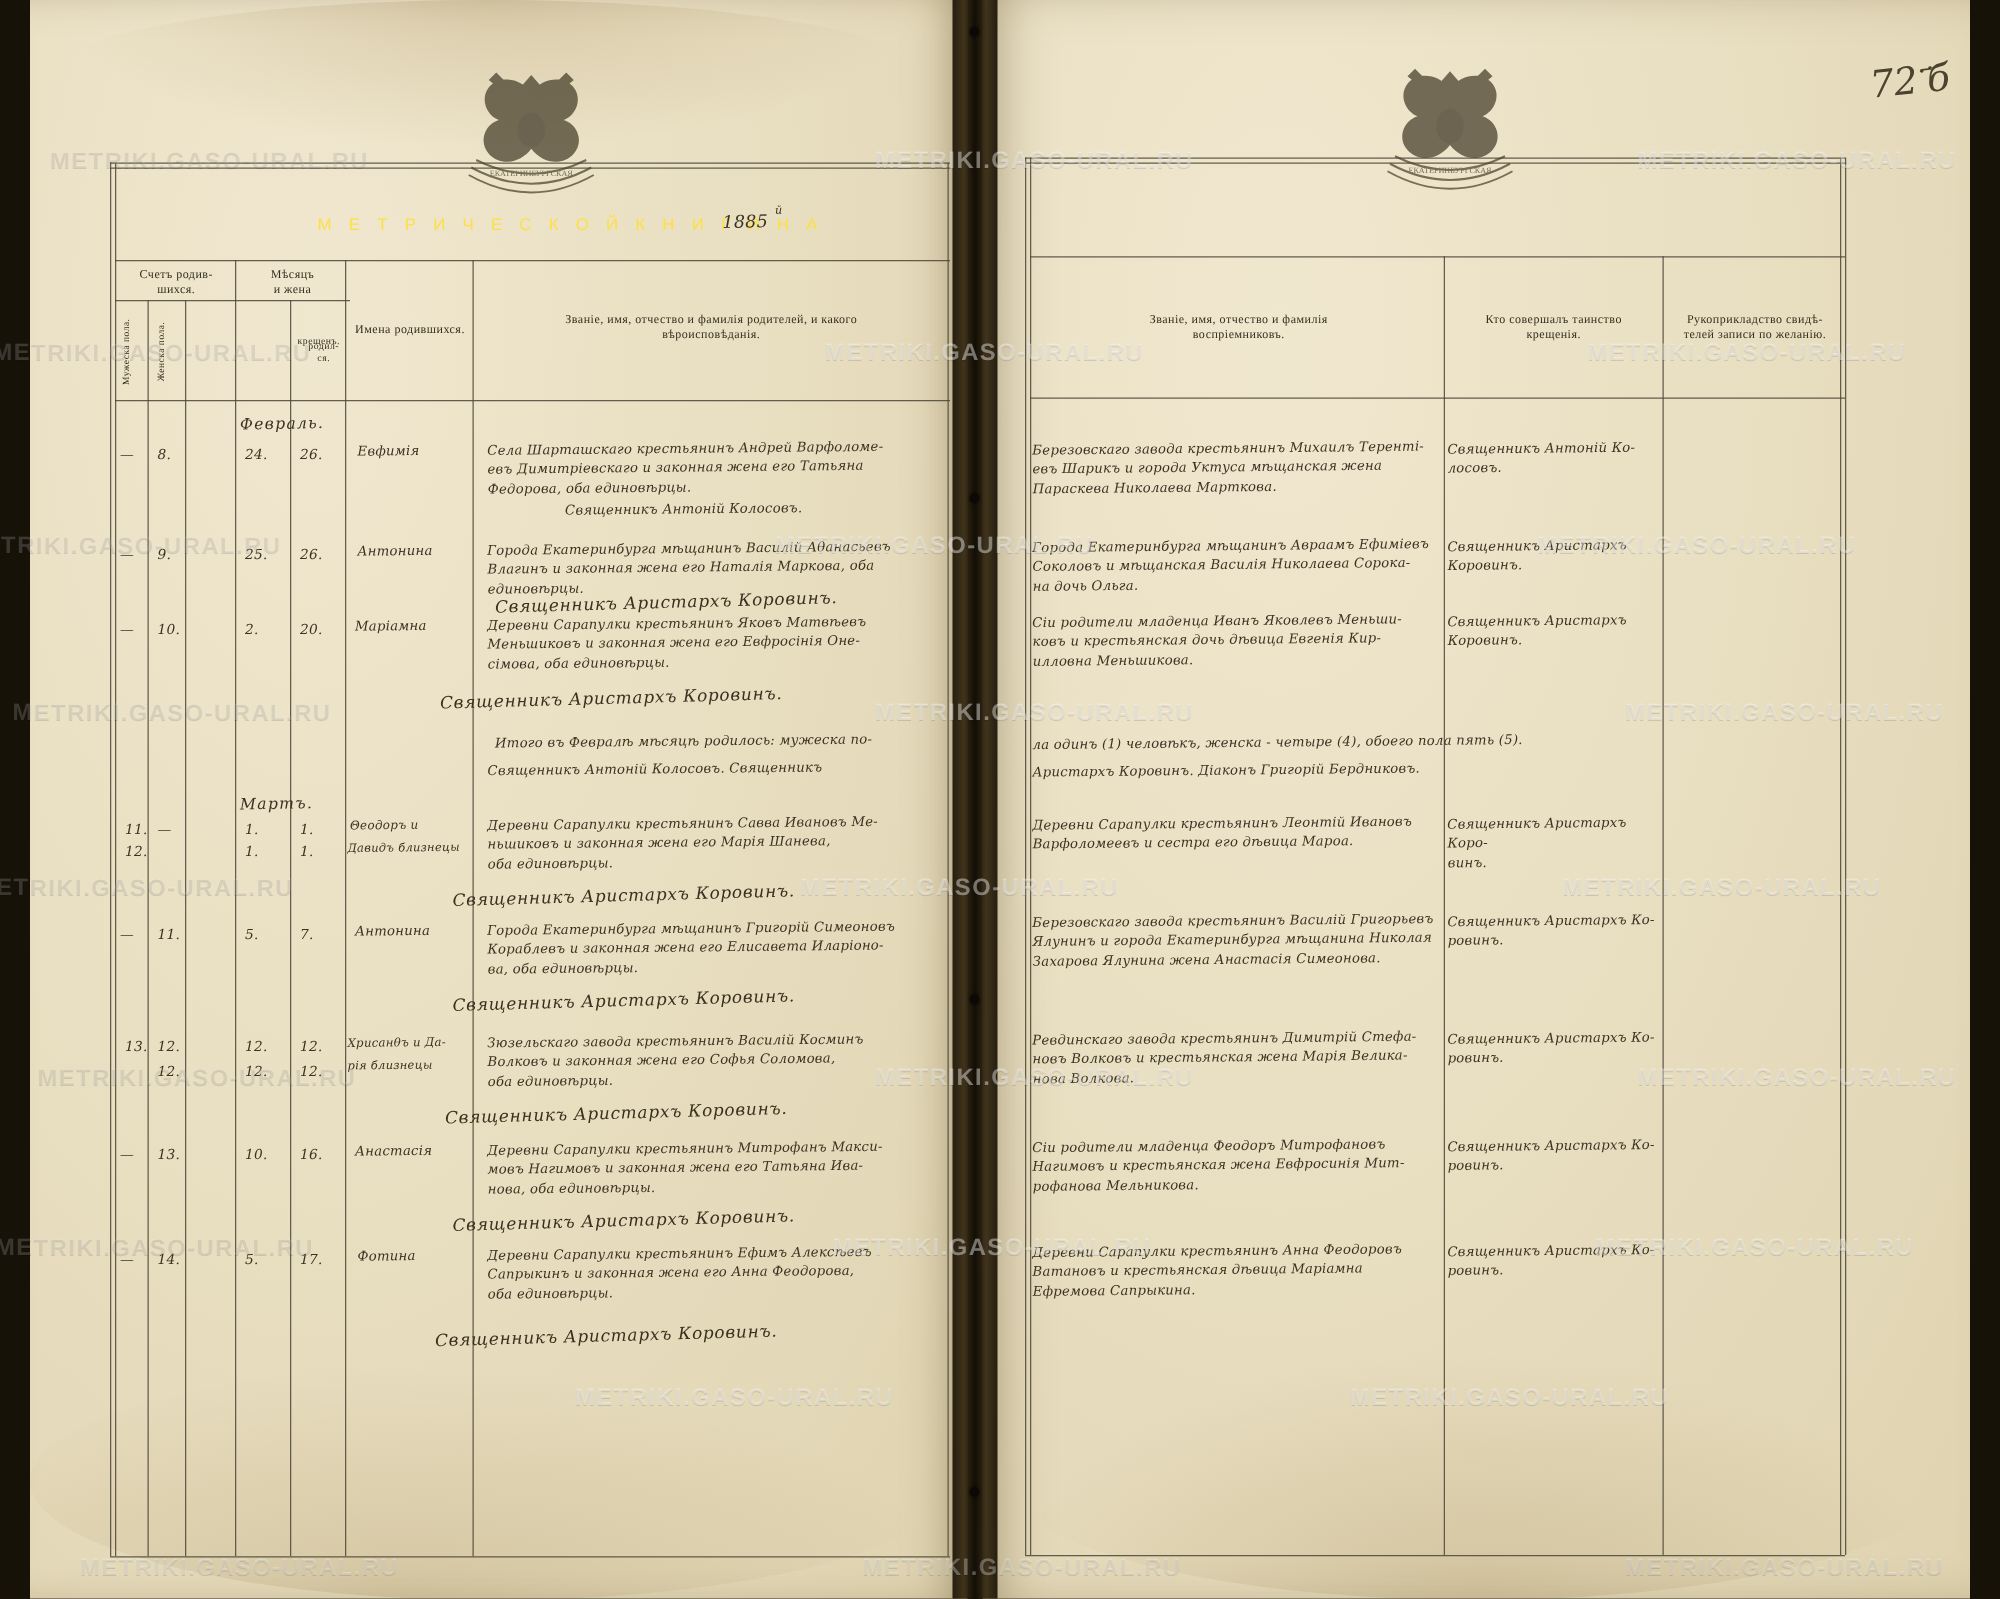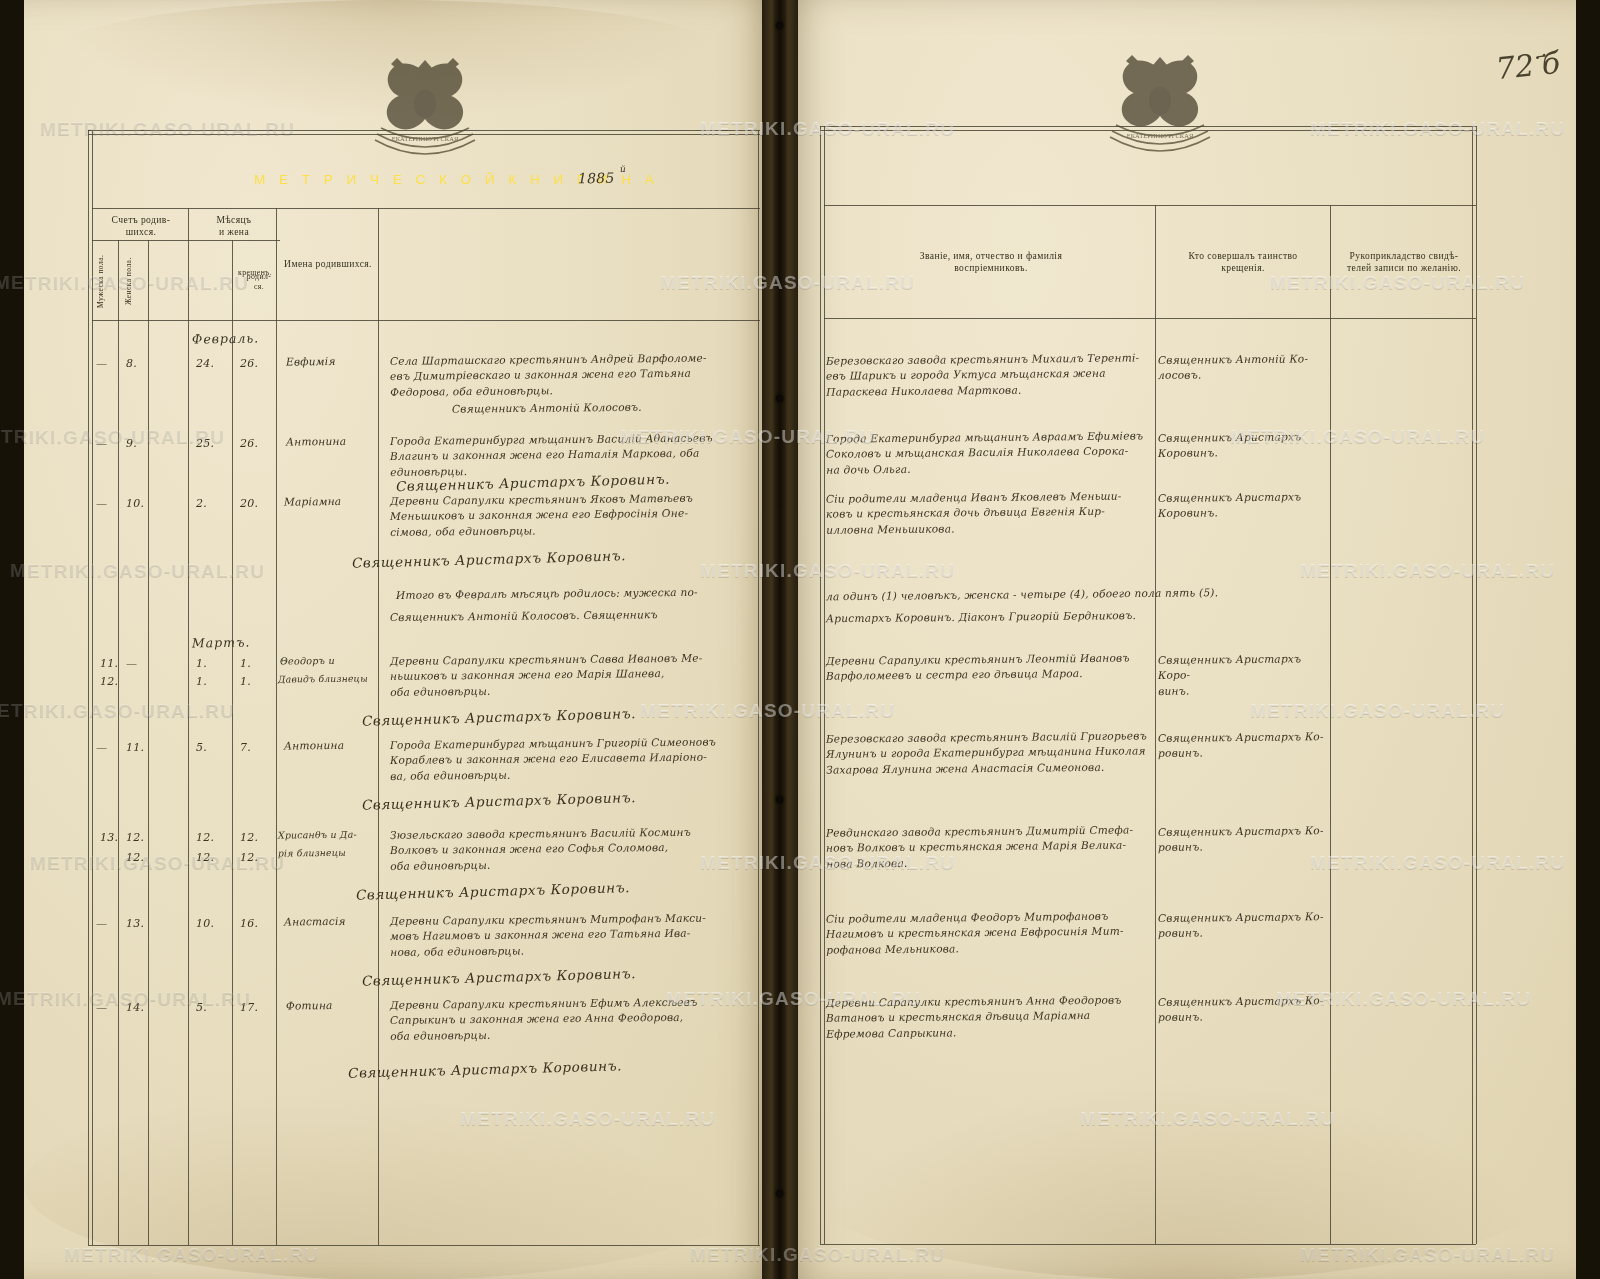--- a/index.html
+++ b/index.html
@@ -147,20 +147,22 @@
   <div class="colh" style="left:96px;top:214px;width:90px;white-space:pre-line;">Счетъ родив-
 шихся.</div>
   <div class="colh" style="left:96px;top:248px;width:22px;font-size:7.6px;writing-mode:vertical-rl;transform:rotate(180deg);height:66px;">Мужеска пола.</div>
   <div class="colh" style="left:124px;top:248px;width:22px;font-size:7.6px;writing-mode:vertical-rl;transform:rotate(180deg);height:66px;">Женска пола.</div>
   <div class="colh" style="left:192px;top:214px;width:84px;white-space:pre-line;">Мѣсяцъ
 и жена</div>
   <div class="colh" style="left:190px;top:272px;width:42px;font-size:7.8px;white-space:pre-line;margin-left:48px;">родил-
 ся.</div>
   <div class="colh" style="left:234px;top:268px;width:42px;font-size:7.8px;">крещенъ.</div>
   <div class="colh" style="left:280px;top:258px;width:96px;">Имена родившихся.</div>
+  <div class="colh" style="left:388px;top:250px;width:362px;white-space:pre-line;">Званіе, имя, отчество и фамилія родителей, и какого
+вѣроисповѣданія.</div>
   <div class="colh" style="left:836px;top:250px;width:310px;white-space:pre-line;">Званіе, имя, отчество и фамилія
 воспріемниковъ.</div>
   <div class="colh" style="left:1160px;top:250px;width:166px;white-space:pre-line;">Кто совершалъ таинство
 крещенія.</div>
   <div class="colh" style="left:1334px;top:250px;width:140px;white-space:pre-line;">Рукоприкладство свидѣ-
 телей записи по желанію.</div>
 
   <div class="hand month" style="left:192px;top:330px;">Февраль.</div>
   <div class="hand month" style="left:192px;top:634px;">Мартъ.</div>
 

